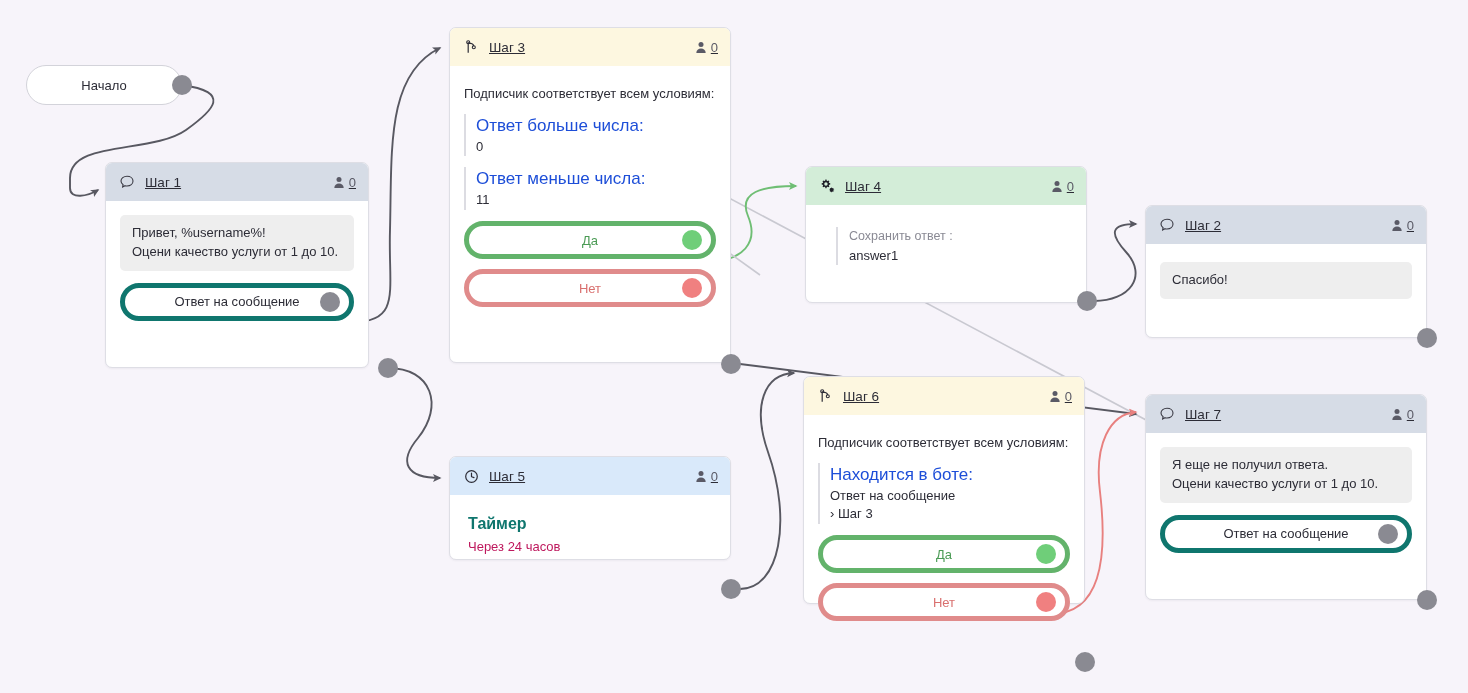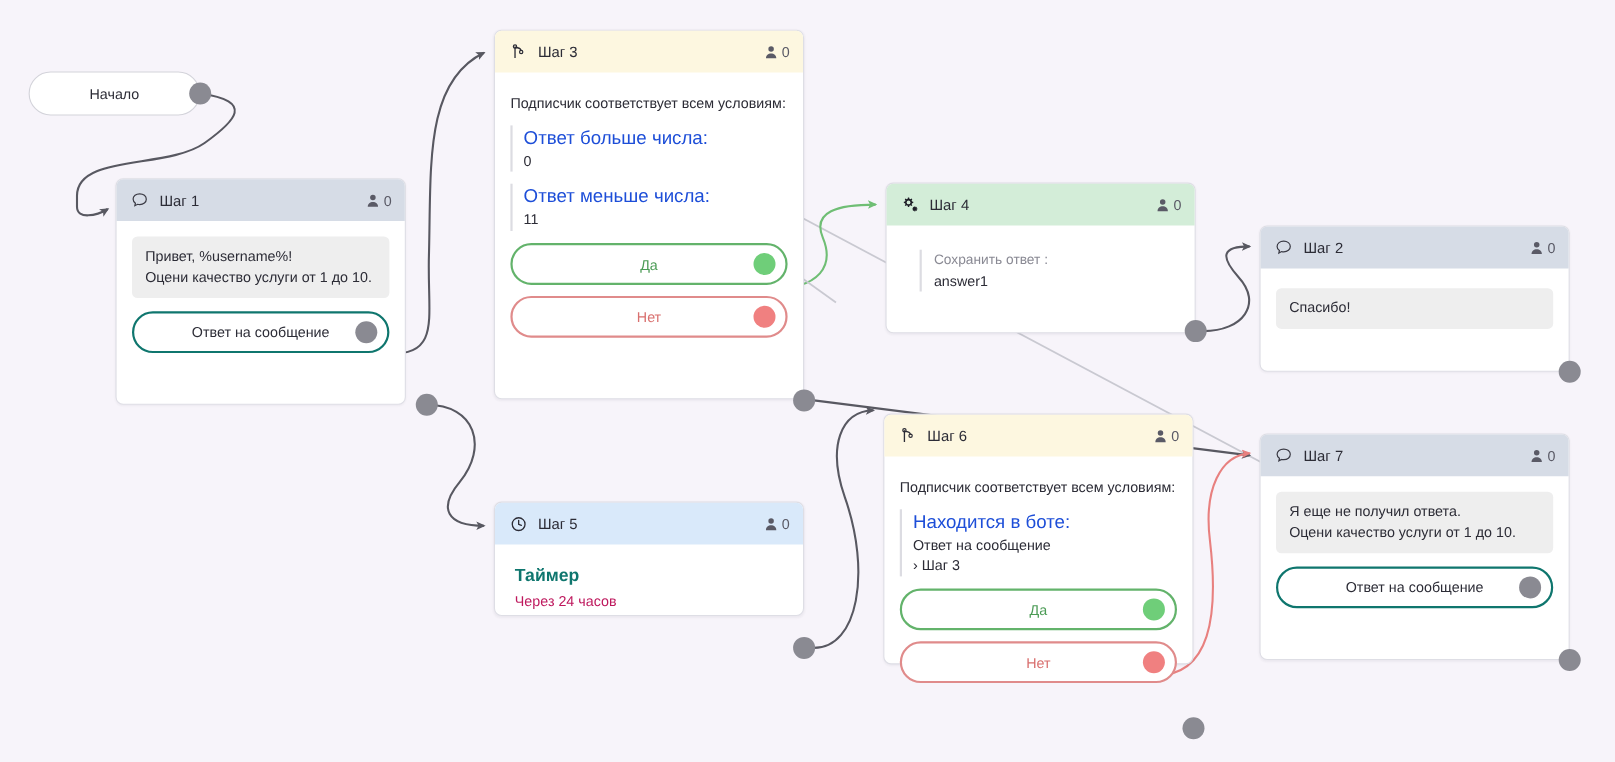--- a/index.html
+++ b/index.html
@@ -49,20 +49,21 @@
     box-shadow: 0 1px 2px rgba(40,30,60,0.05);
   }
   .node-header {
     height: 38px;
     display: flex;
     align-items: center;
     padding: 0 12px;
     border-radius: 6px 6px 0 0;
     font-size: 13.5px;
     color: #2c2c36;
+    text-decoration: underline;
   }
   .node-header.msg  { background: #d6dce6; }
   .node-header.cond { background: #fdf7e0; }
   .node-header.act  { background: #d3edd8; }
   .node-header.timer{ background: #d9e9fa; }
 
   .hdr-icon {
     width: 18px; height: 18px;
     margin-right: 9px;
     display: flex; align-items: center; justify-content: center;
@@ -86,21 +87,21 @@
     line-height: 1.45;
     color: #2c2c36;
   }
   .bubble div { white-space: nowrap; }
 
   
   .port-btn {
     position: relative;
     margin-top: 12px;
     height: 38px;
-    border: 2px solid #0f766e;
+    border: 5px solid #0f766e;
     border-radius: 19px;
     display: flex;
     align-items: center;
     justify-content: center;
     font-size: 13px;
     color: #2c2c36;
     background: #fff;
   }
   .port-btn.yes { border-color: #63b36b; color: #4b9b55; }
   .port-btn.no  { border-color: #e08b8b; color: #d9706f; }

